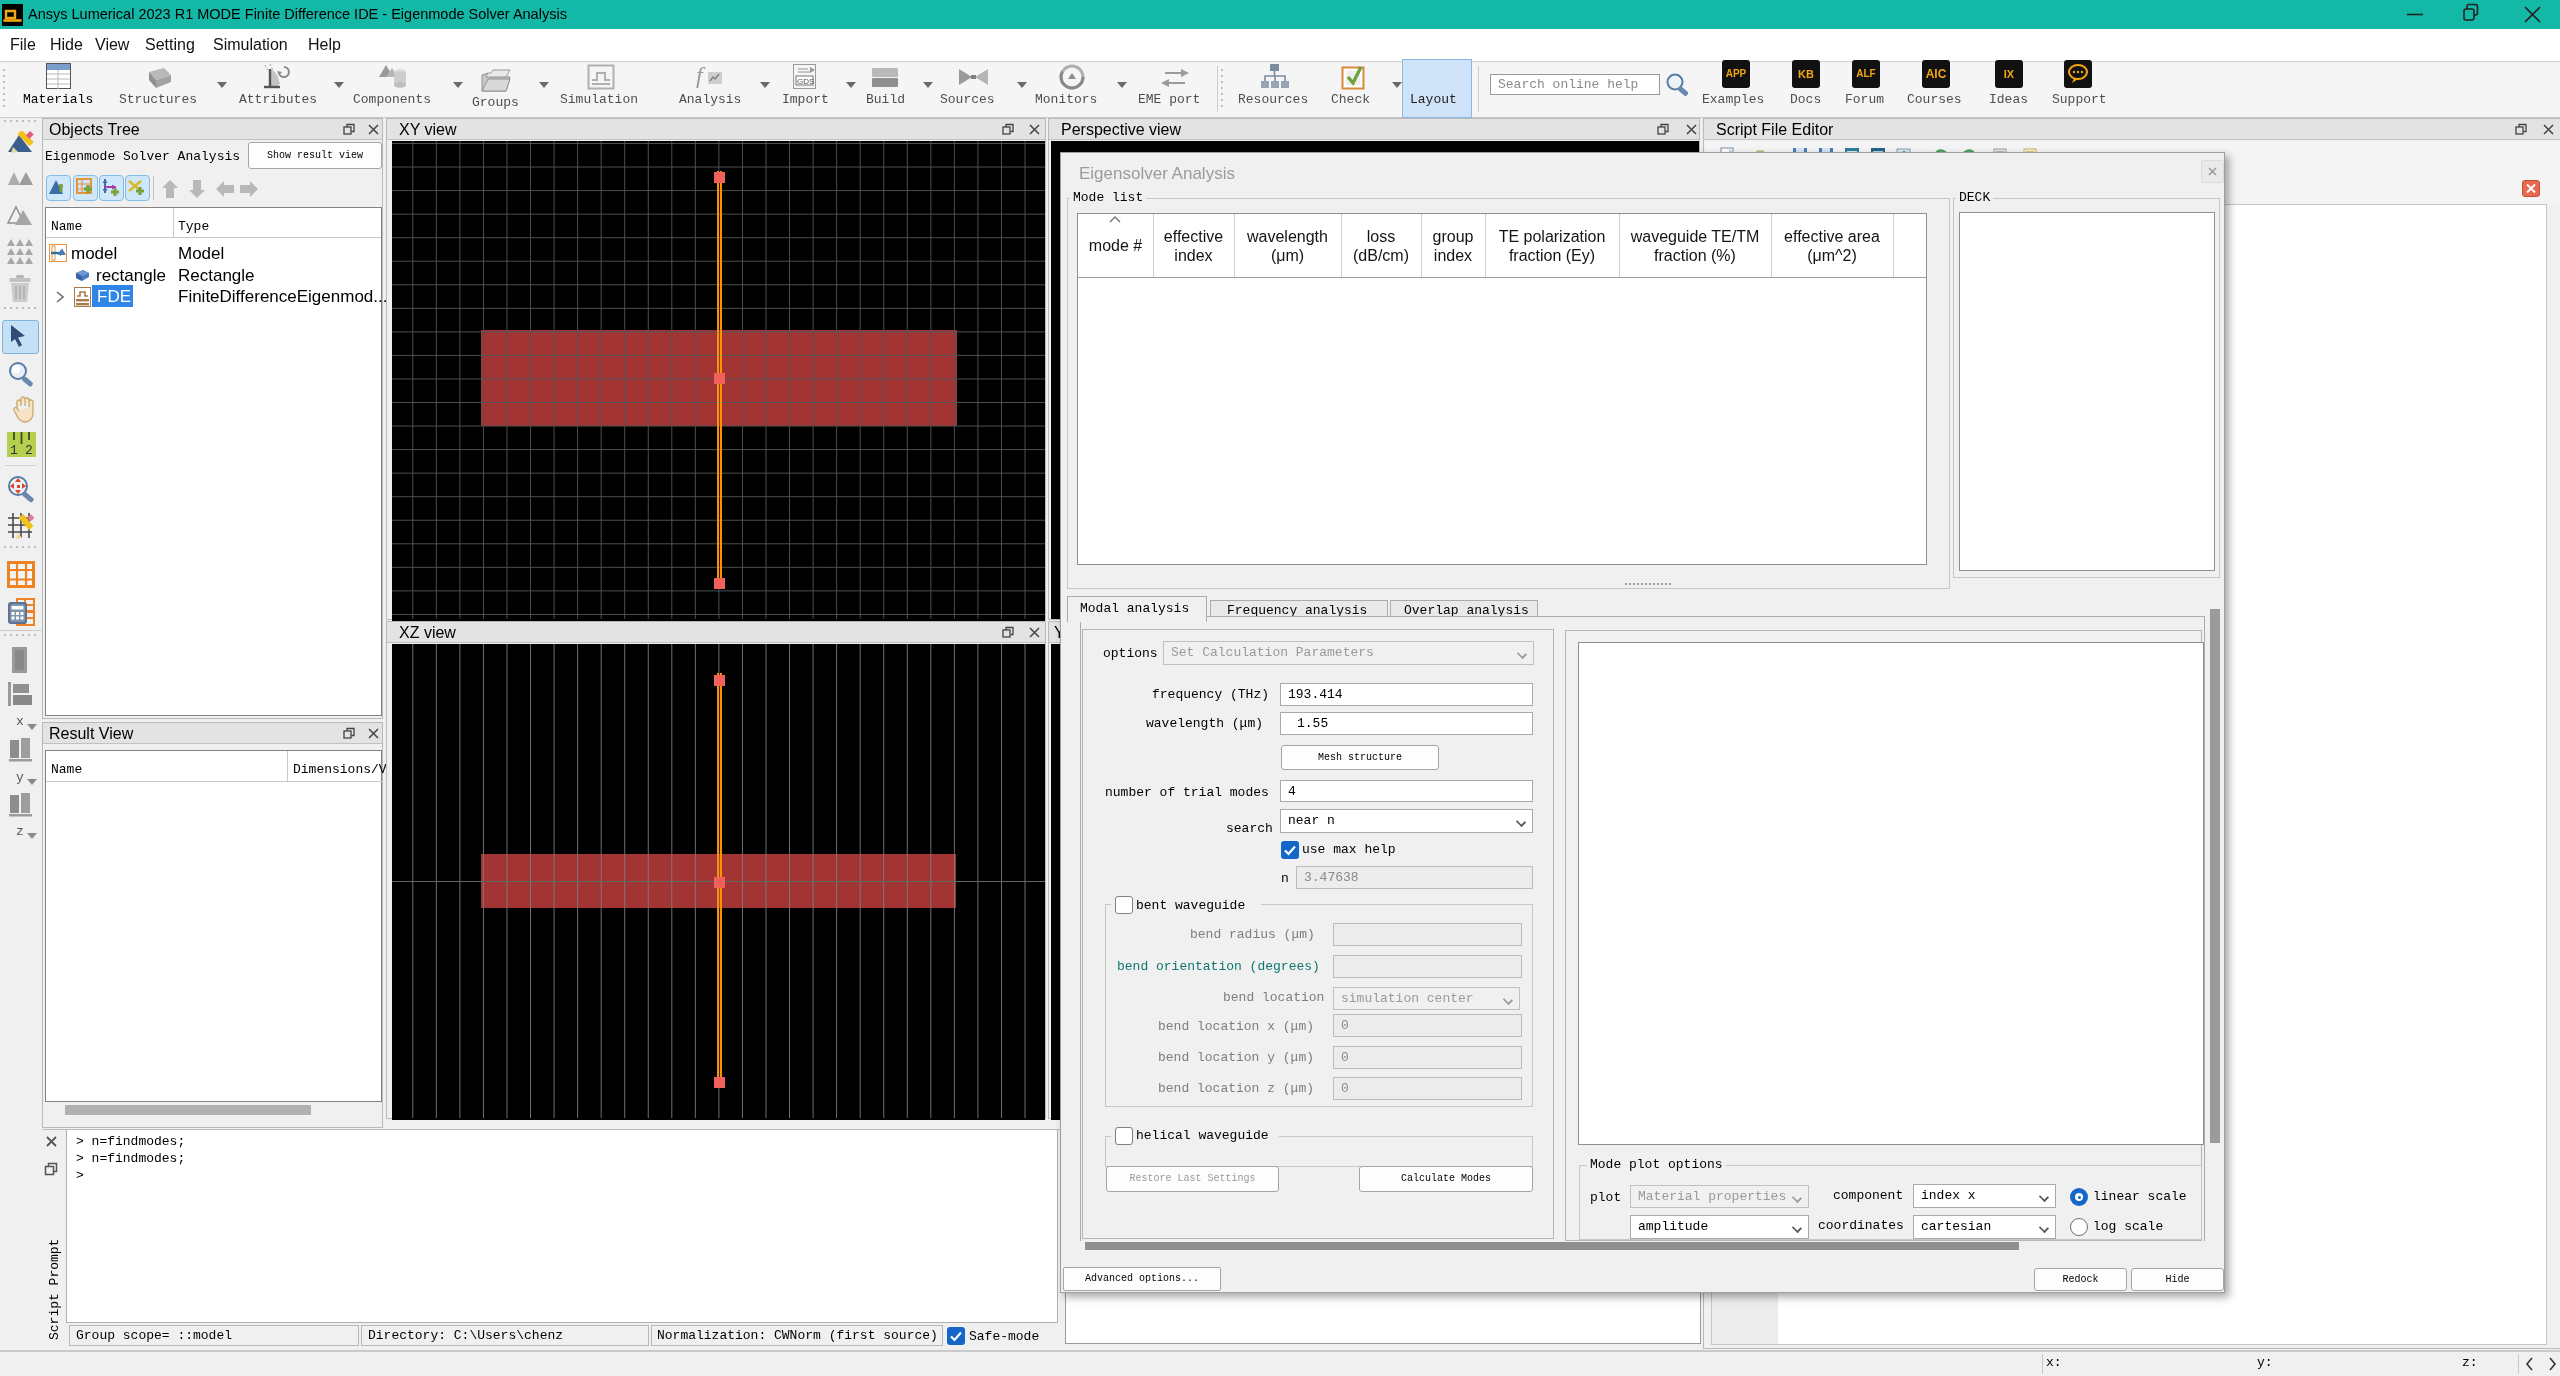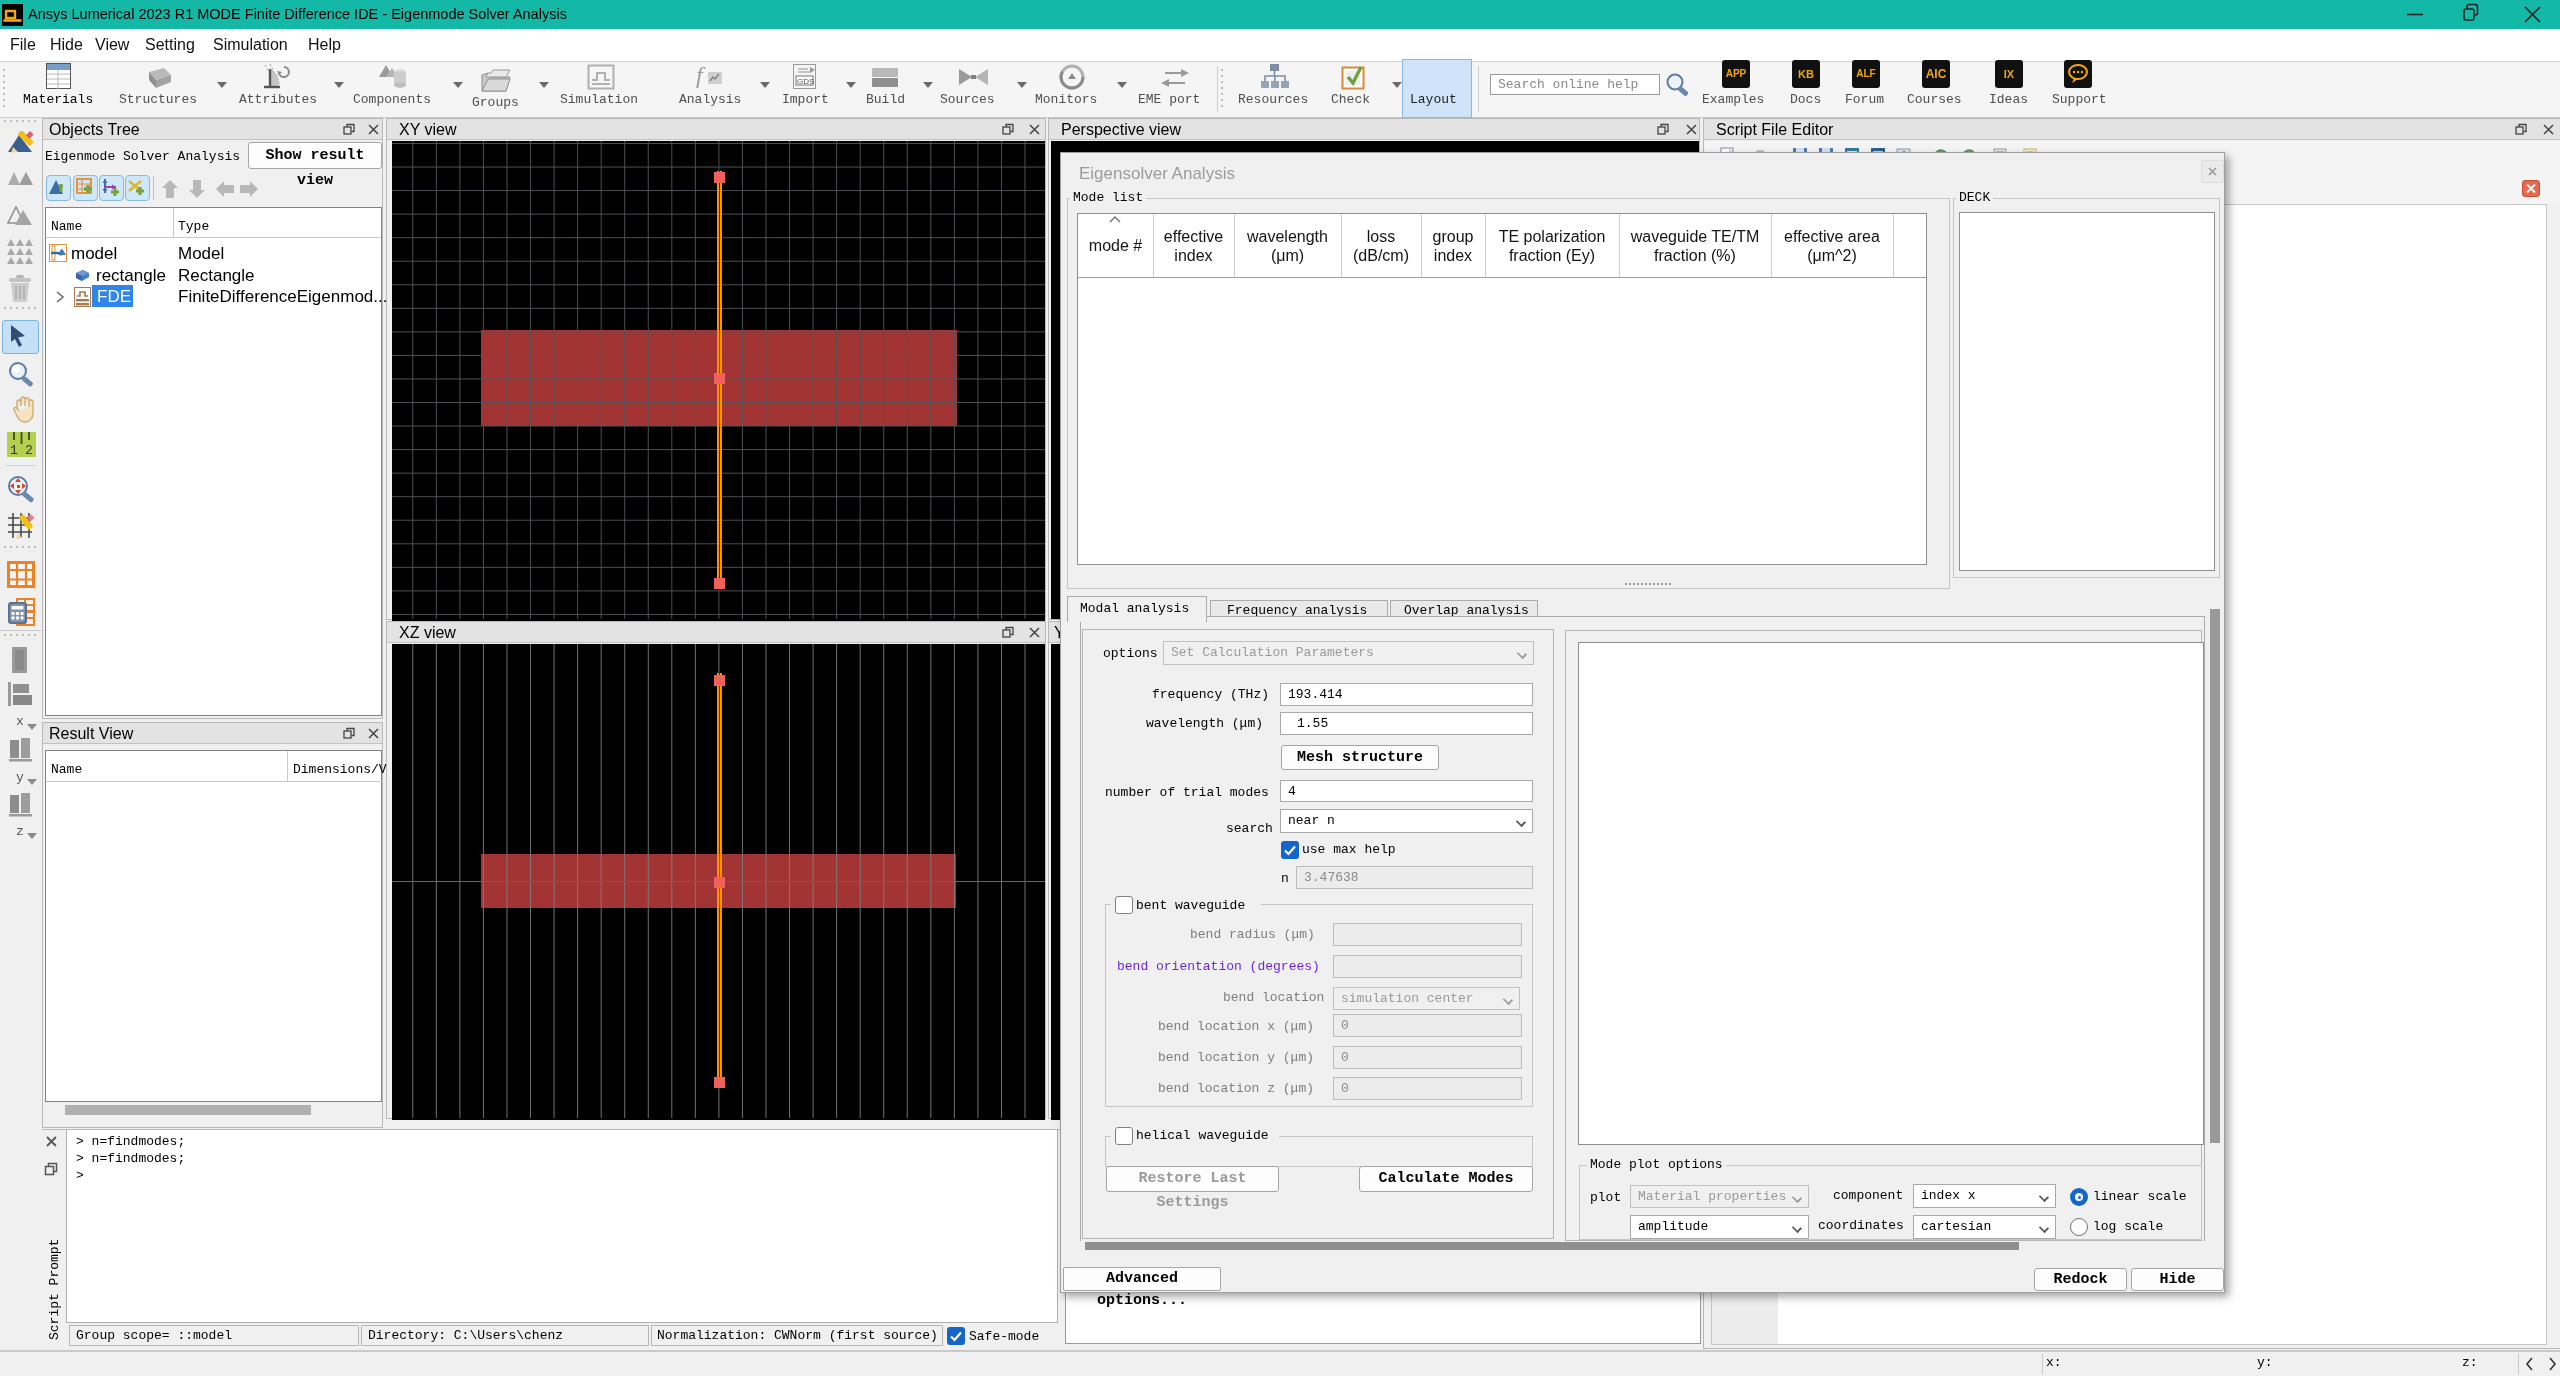--- a/index.html
+++ b/index.html
@@ -27,21 +27,21 @@
   
   .sunk { position:absolute; background:#f0f0f0; border:1px solid #b7b7b7; }
   .whitebox { position:absolute; background:#ffffff; border:1px solid #8f8f8f; }
   
   .tbox { position:absolute; background:#fff; border:1px solid #a9a9a9; font-size:13px; padding-left:7px; line-height:21px; white-space:nowrap; }
   .tbox.dis { background:#ececec; color:#8a8a8a; border-color:#bcbcbc; }
   .combo { position:absolute; background:#fff; border:1px solid #a9a9a9; font-size:13px; padding-left:7px; line-height:21px; white-space:nowrap; }
   .combo.dis { background:#f0f0f0; color:#9a9a9a; border-color:#c0c0c0; }
   .chev { position:absolute; right:7px; top:8px; width:8px; height:8px; border-right:2px solid #555; border-bottom:2px solid #555; transform:rotate(45deg) scale(1,.8); }
   .chev.g { border-color:#9a9a9a; }
-  .btn { position:absolute; background:#fdfdfd; border:1px solid #a5a5a5; border-radius:3px; font-size:15px; text-align:center;font-weight:bold; }
+  .btn { position:absolute; background:#fdfdfd; border:1px solid #a5a5a5; border-radius:3px; font-size:10px; text-align:center; }
   .flabel { position:absolute; font-size:13px; white-space:nowrap; }
   .glabel { position:absolute; font-size:13px; background:#f0f0f0; padding:0 3px; white-space:nowrap; }
   .gbox { position:absolute; border:1px solid #c6c6c6; }
   .hcell { position:absolute; top:0; height:63px; display:flex; align-items:center; justify-content:center; text-align:center; font-family:"Liberation Sans",sans-serif; font-size:16px; color:#141414; line-height:19px; }
 </style>
 </head>
 <body>
 
 <div class="abs" id="titlebar">
   <svg class="abs" style="left:2px;top:4px" width="21" height="22" viewBox="0 0 21 22">
@@ -813,21 +813,21 @@
     <div class="flabel" style="left:200px;top:254px;">n</div>
     <div class="tbox dis" style="left:215px;top:249px;width:237px;height:23px;">3.47638</div>
 
     <div class="gbox" style="left:24px;top:287px;width:428px;height:203px;"></div>
     <div class="abs" style="left:30px;top:278px;width:150px;height:19px;background:#f0f0f0;"></div>
     <div class="abs" style="left:34px;top:279px;width:18px;height:18px;background:#fff;border:1px solid #828282;border-radius:3px;"></div>
     <div class="flabel" style="left:55px;top:281px;">bent waveguide</div>
 
     <div class="flabel" style="left:109px;top:310px;color:#7e7e7e;">bend radius (μm)</div>
     <div class="tbox dis" style="left:252px;top:306px;width:189px;height:23px;"></div>
-    <div class="flabel" style="left:36px;top:342px;color:#6d28d9;text-align:right;">bend orientation (degrees)</div>
+    <div class="flabel" style="left:36px;top:342px;color:#0f766e;text-align:right;">bend orientation (degrees)</div>
     <div class="tbox dis" style="left:252px;top:338px;width:189px;height:23px;"></div>
     <div class="flabel" style="left:142px;top:373px;color:#7e7e7e;">bend location</div>
     <div class="combo dis" style="left:252px;top:370px;width:187px;height:23px;">simulation center<div class="chev g"></div></div>
     <div class="flabel" style="left:77px;top:402px;color:#7e7e7e;">bend location x (μm)</div>
     <div class="tbox dis" style="left:252px;top:397px;width:189px;height:23px;">0</div>
     <div class="flabel" style="left:77px;top:433px;color:#7e7e7e;">bend location y (μm)</div>
     <div class="tbox dis" style="left:252px;top:429px;width:189px;height:23px;">0</div>
     <div class="flabel" style="left:77px;top:464px;color:#7e7e7e;">bend location z (μm)</div>
     <div class="tbox dis" style="left:252px;top:460px;width:189px;height:23px;">0</div>
 

